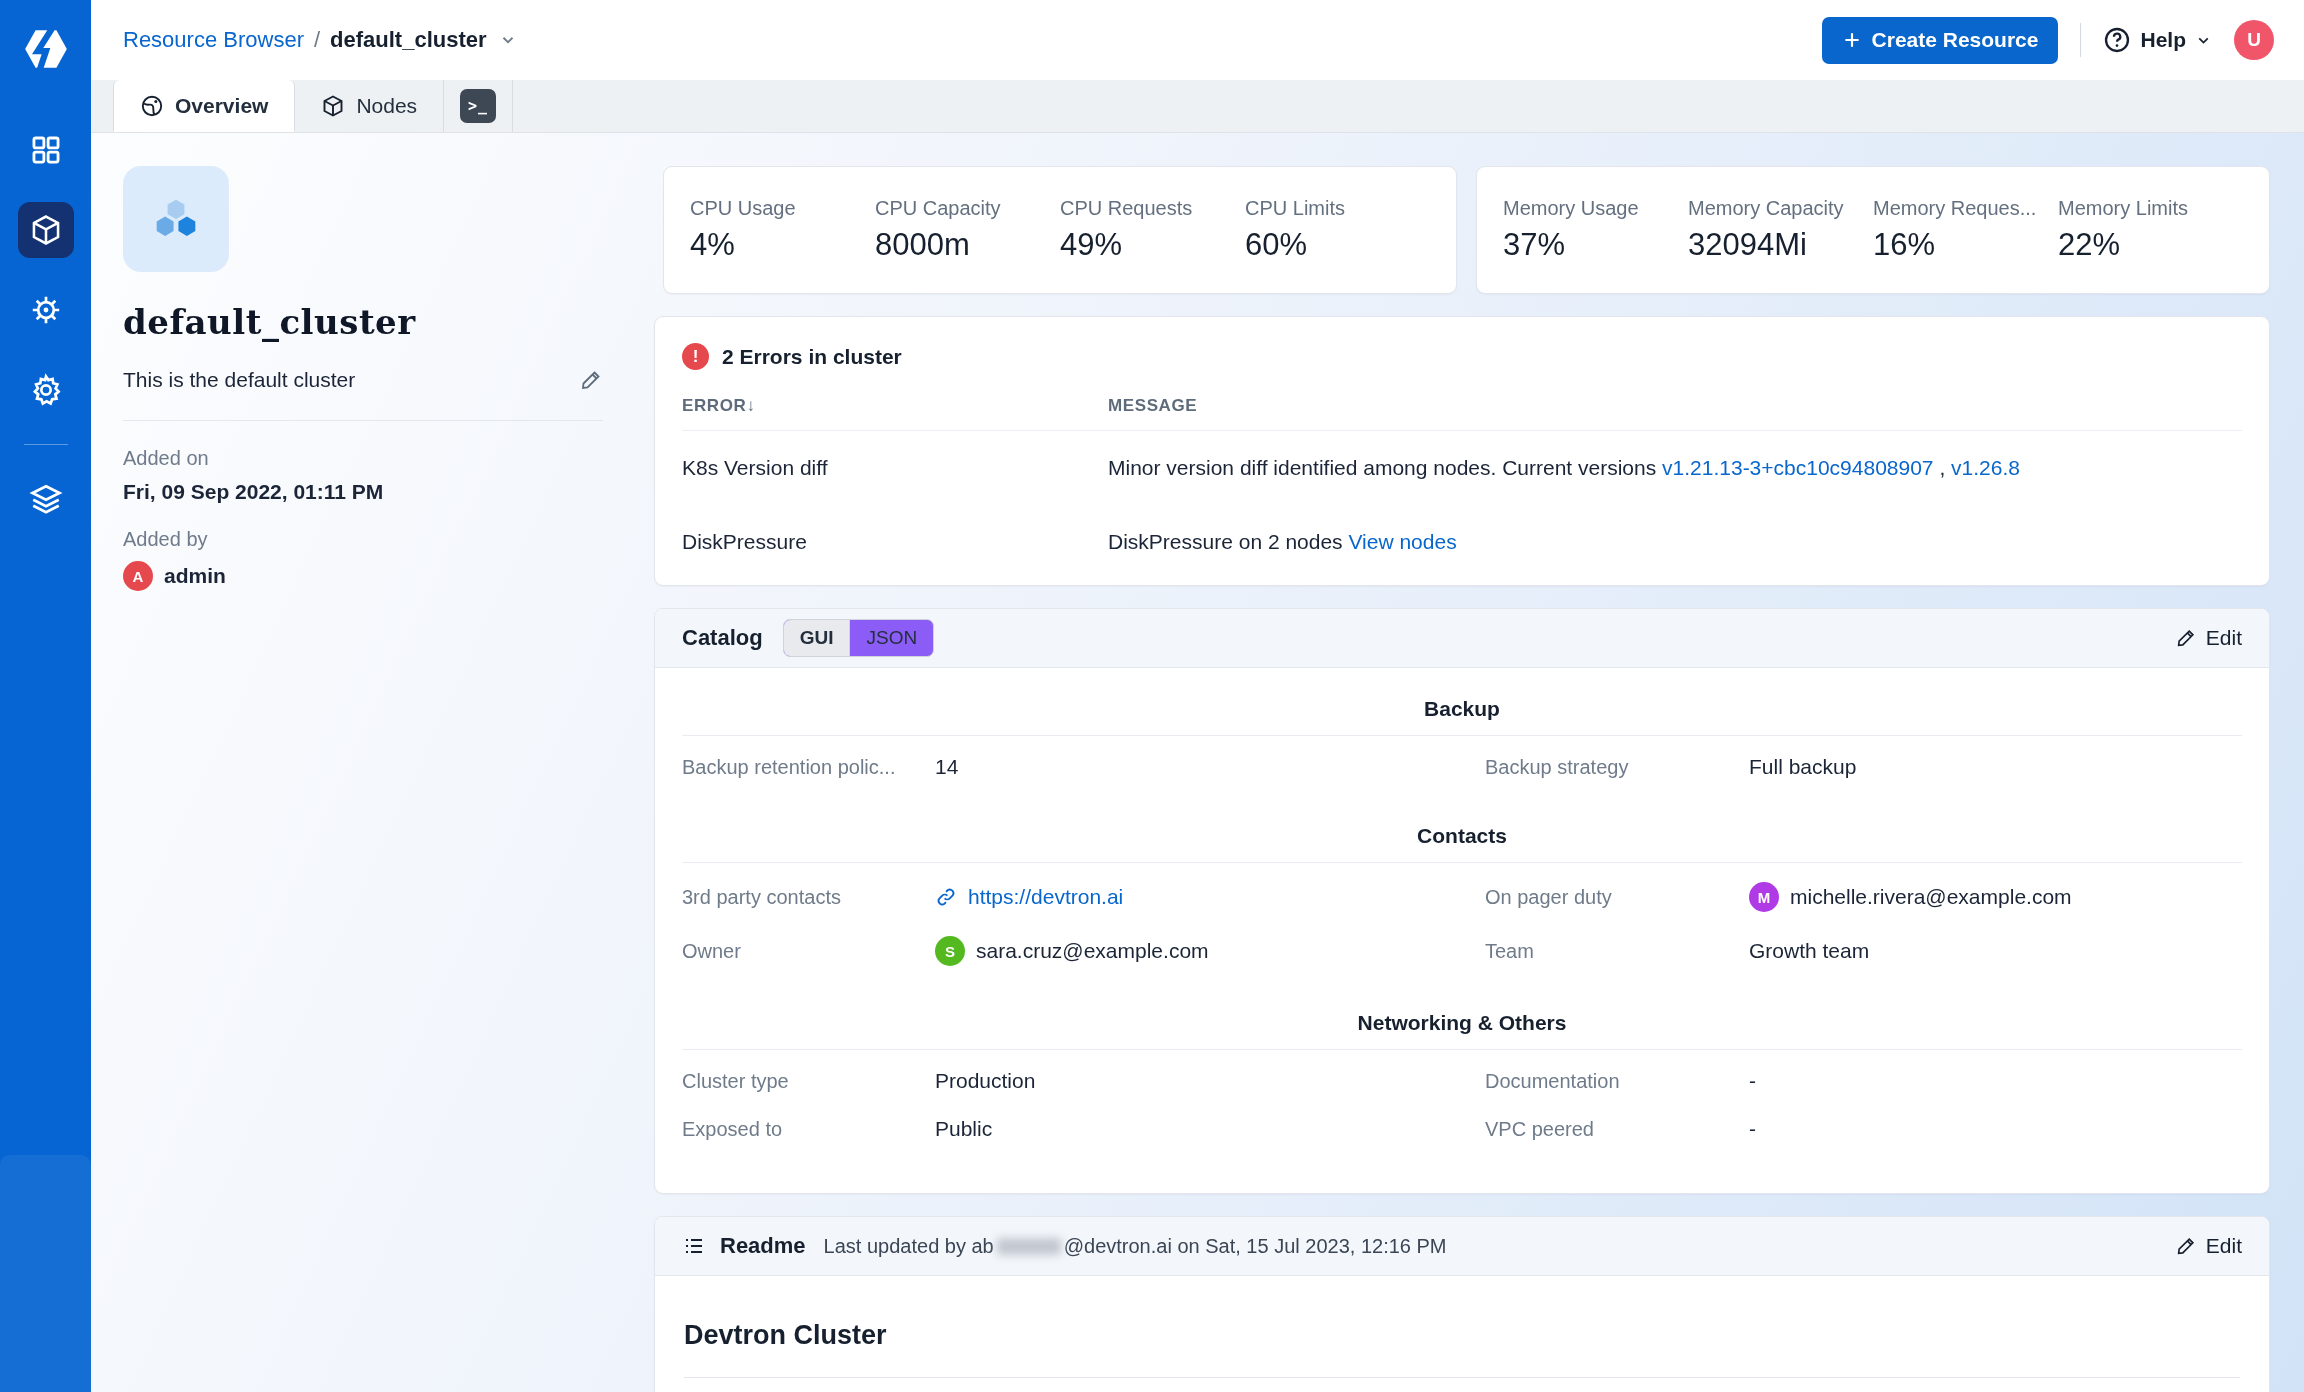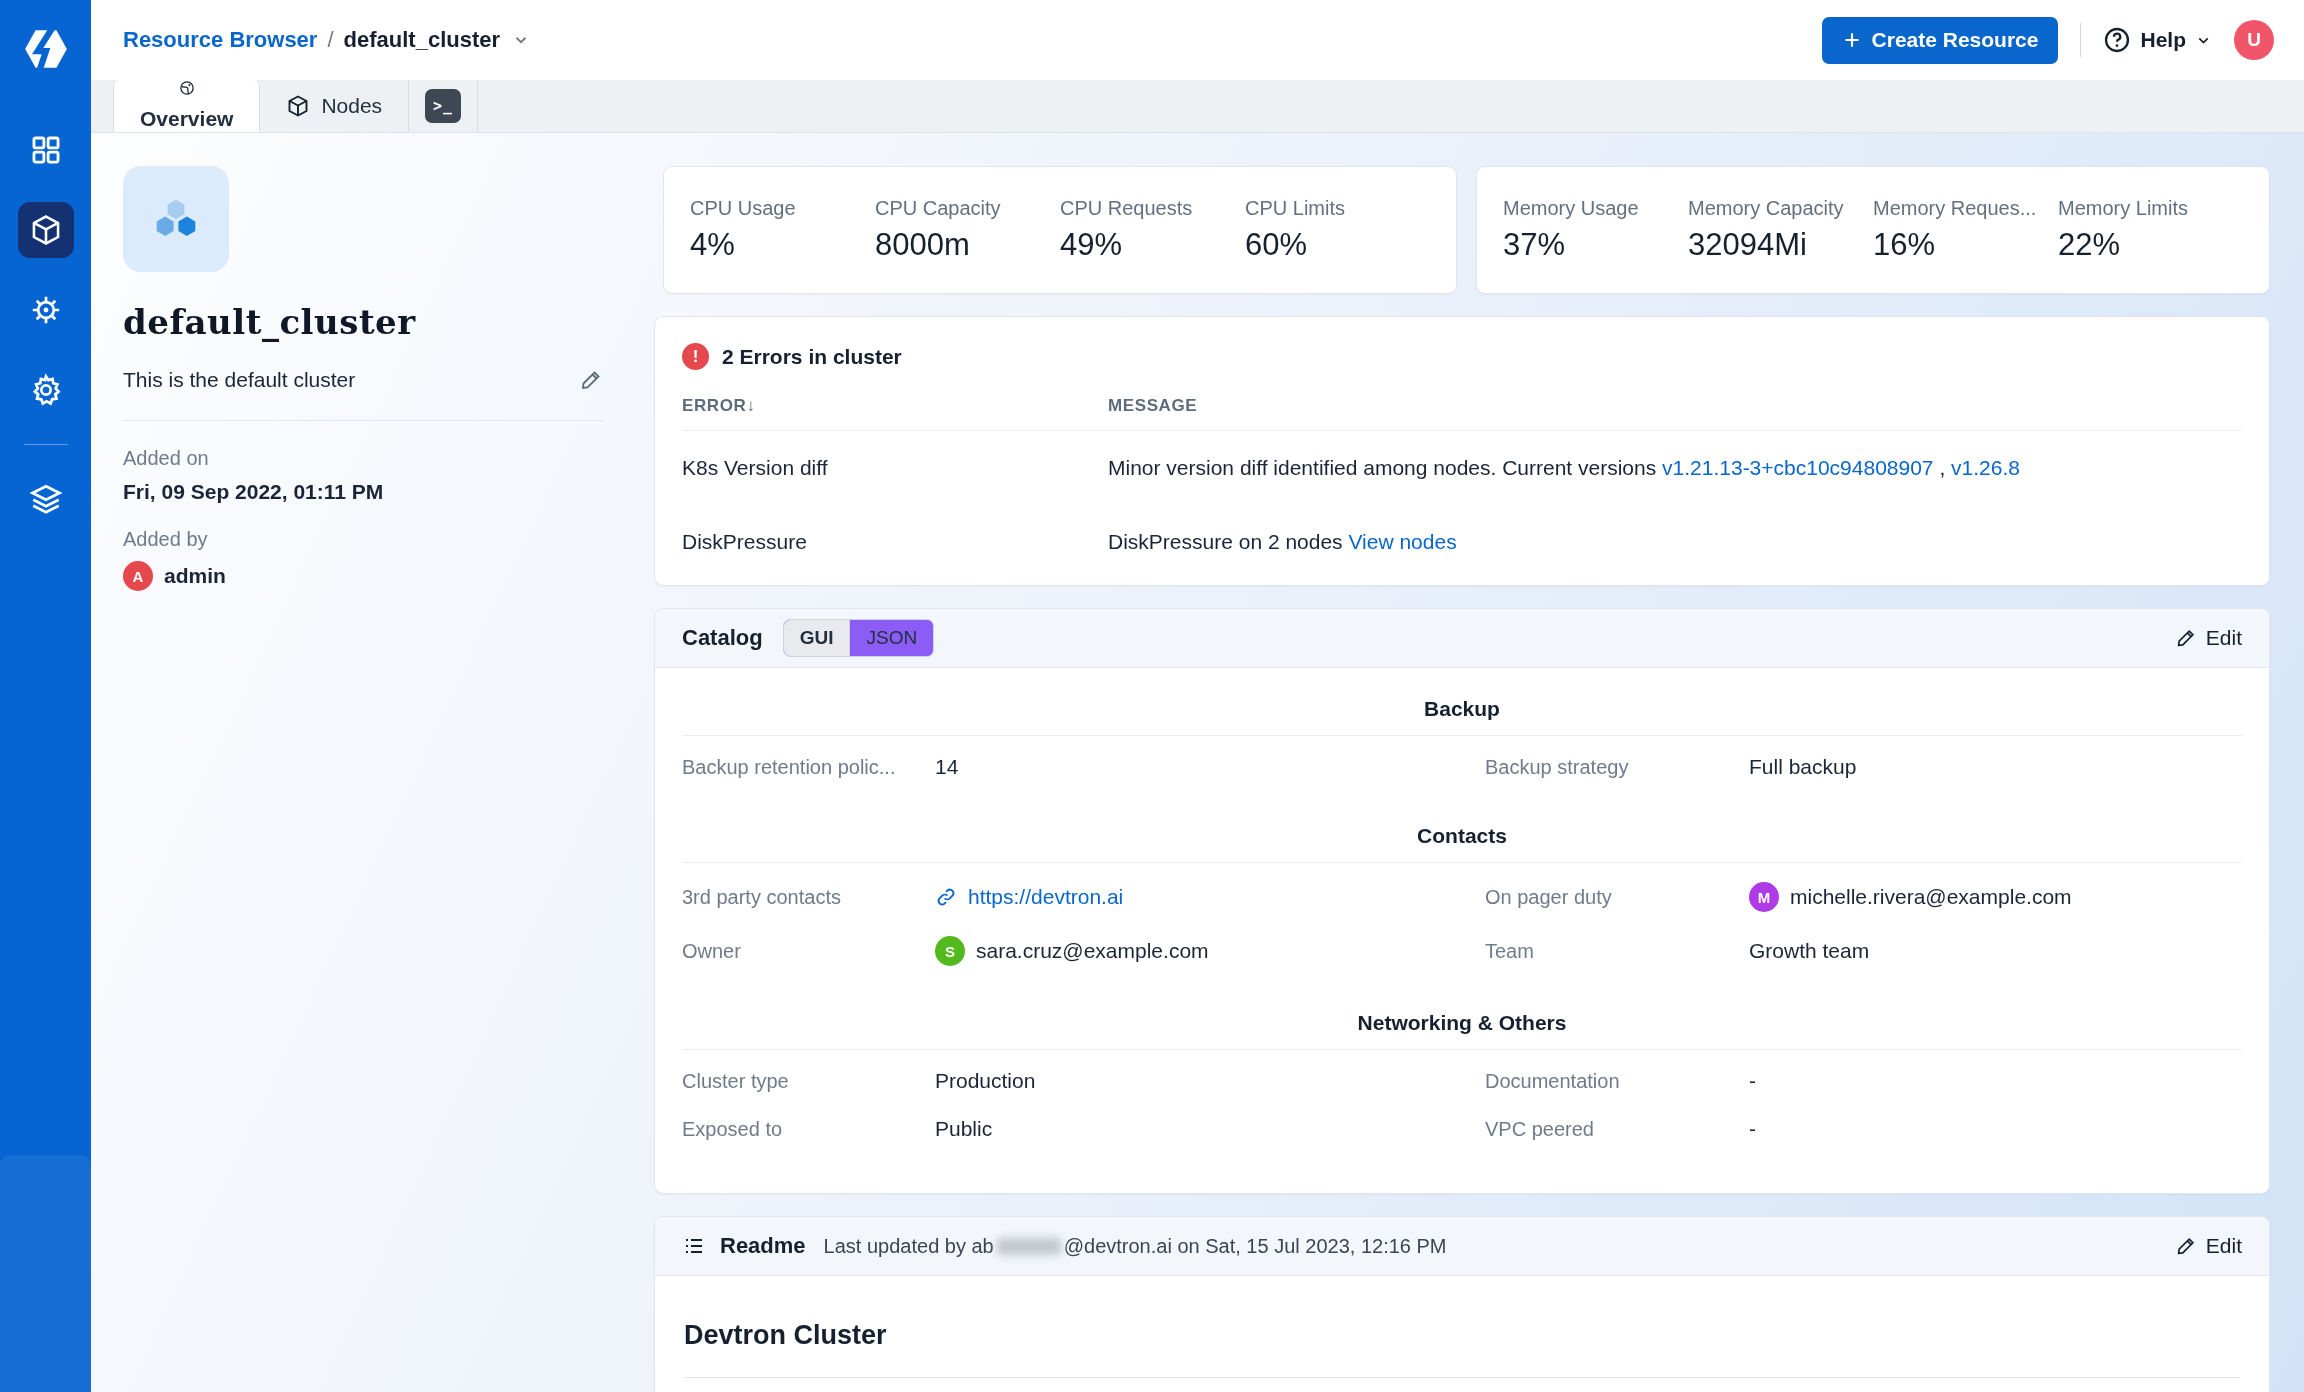--- a/index.html
+++ b/index.html
@@ -25,21 +25,21 @@
   .nav { margin-top:48px; display:flex; flex-direction:column; align-items:center; gap:24px; }
   .nav-btn { width:56px; height:56px; display:flex; align-items:center; justify-content:center; border-radius:12px; cursor:pointer; }
   .nav-btn.active { background:#143172; }
   .nav-divider { width:44px; height:1px; background:rgba(255,255,255,.35); margin:2px 0; }
   
   .header {
     position:absolute; left:91px; top:0; right:0; height:80px; background:#fff;
     display:flex; align-items:center; padding:0 30px 0 32px;
   }
   .breadcrumb { display:flex; align-items:center; gap:10px; font-size:22px; }
-  .bc-link { color:#0966cc; cursor:pointer;font-weight:bold; }
+  .bc-link { color:#0966cc; cursor:pointer; }
   .bc-sep { color:#6f7b8a; }
   .bc-current { color:#16202e; font-weight:700; }
   .bc-chevron { margin-left:2px; }
   .header-right { margin-left:auto; display:flex; align-items:center; gap:22px; }
   .btn-primary {
     display:flex; align-items:center; gap:10px; background:#0966cc; color:#fff;
     font-size:21px; font-weight:600; border:none; border-radius:7px; height:47px;
     padding:0 20px; cursor:pointer;
   }
   .header-vdivider { width:1px; height:34px; background:#d4d9e0; }
@@ -52,21 +52,21 @@
   .tabbar {
     position:absolute; left:91px; top:80px; right:0; height:53px;
     background:#eef1f4; border-bottom:1px solid #dfe3e9;
     display:flex; align-items:stretch; padding-left:22px;
   }
   .tab {
     display:flex; align-items:center; gap:11px; padding:0 26px; font-size:21px;
     color:#242f3e; border-right:1px solid #d9dde3; cursor:pointer;
   }
   .tab:first-child { border-left:1px solid #d9dde3; }
-  .tab.active { background:#fff; border-bottom:1px solid #fff; border-radius:6px 6px 0 0; font-weight:600;flex-direction:column; }
+  .tab.active { background:#fff; border-bottom:1px solid #fff; border-radius:6px 6px 0 0; font-weight:600; }
   .tab.icon-only { padding:0 16px; }
   .term-box {
     width:36px; height:34px; background:#3e4754; border-radius:7px; color:#fff;
     font-family:"DejaVu Sans Mono", monospace; font-size:15px; font-weight:700;
     display:flex; align-items:center; justify-content:center; letter-spacing:1px;
   }
   
   .content {
     position:absolute; left:91px; top:133px; right:0; bottom:0;
     background:linear-gradient(115deg, #fcfdfe 0%, #eef3fb 42%, #d2e3f7 100%);

